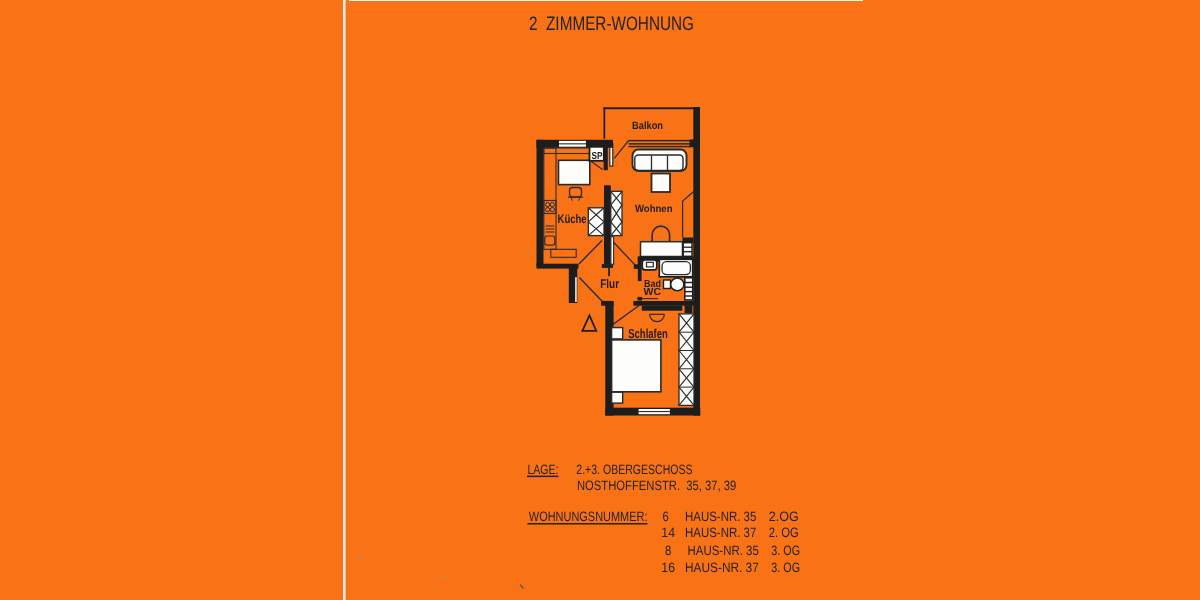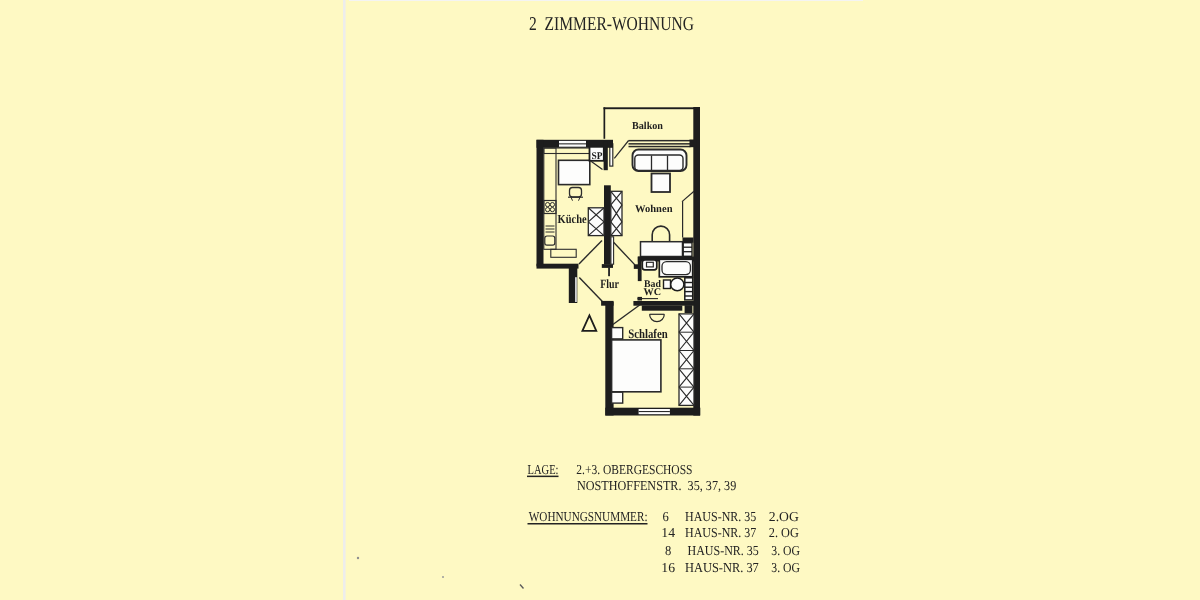--- a/index.html
+++ b/index.html
@@ -1,17 +1,17 @@
 <!DOCTYPE html>
 <html><head>
 <meta charset="utf-8">
 <style>
   html,body{margin:0;padding:0;background:#ffffff;}
-  #page{position:relative;width:1200px;height:600px;background:#fef9c3;overflow:hidden;will-change:transform;
-        font-family:Liberation Serif, serif;}
+  #page{position:relative;width:1200px;height:600px;background:#f97316;overflow:hidden;will-change:transform;
+        font-family:Liberation Sans, sans-serif;}
   svg{position:absolute;left:0;top:0;}
   text{fill:#232323;-webkit-font-smoothing:antialiased;text-rendering:geometricPrecision;}
   .lbl{font-weight:bold;fill:#1e1e1e;}
 </style>
 </head>
 <body>
 <div id="page">
 <svg width="1200" height="600" viewBox="0 0 1200 600" shape-rendering="auto" fill="none" stroke="none">
 
 <g>

